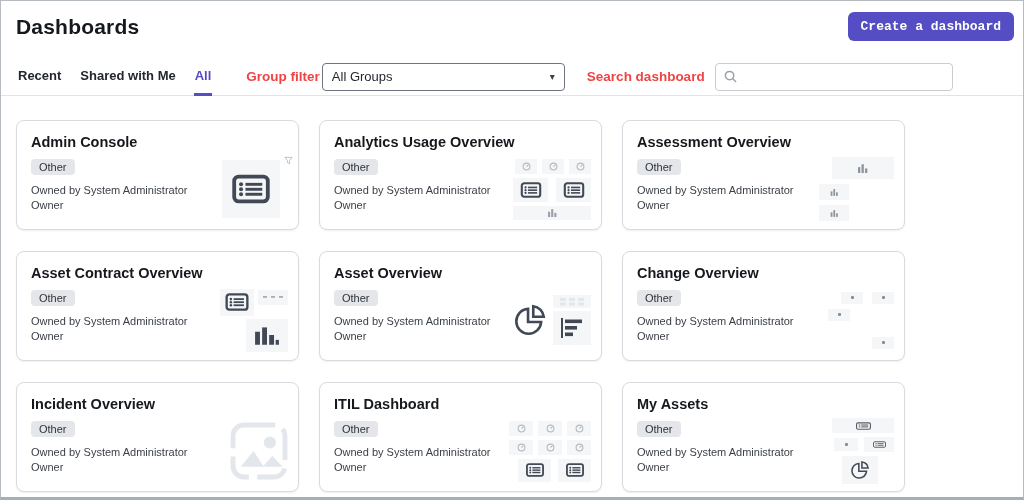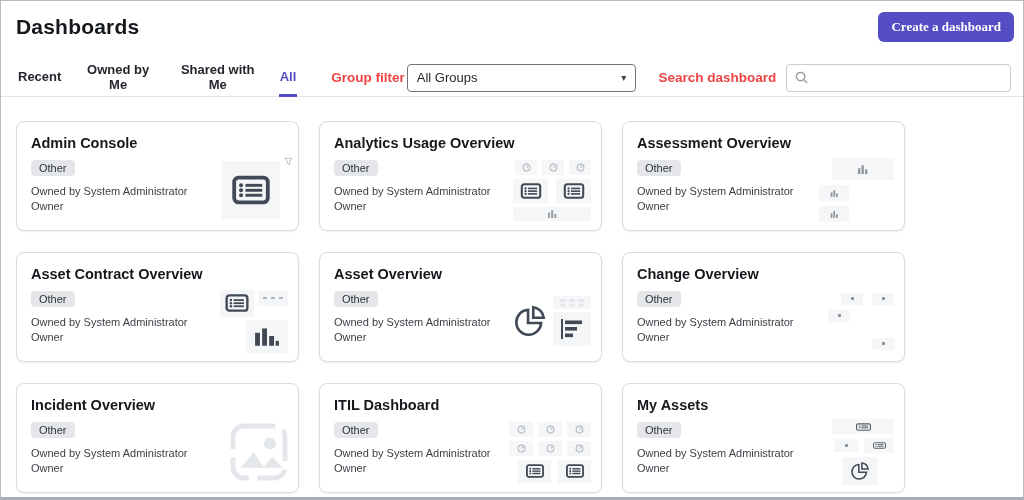--- a/index.html
+++ b/index.html
@@ -12,21 +12,21 @@
   .frame {
     width:1024px; height:500px; position:relative; overflow:hidden;
     background:#fff;
     border:1px solid #b6bac1;
     border-bottom:3px solid #a7adb6;
   }
   .page-header { display:flex; justify-content:space-between; align-items:center; padding:11px 9px 0 15px; }
   .page-header h1 { font-size:21px; line-height:28px; margin:0; color:#15181c; letter-spacing:.2px; }
   .btn-primary {
     background:var(--accent,#544dc4); color:#fff; font-weight:bold; font-size:13px;
-    border:none; border-radius:6px; padding:7px 13px; font-family:Liberation Serif, serif; cursor:pointer;
+    border:none; border-radius:6px; padding:7px 13px; font-family:Liberation Mono, monospace; cursor:pointer;
   }
   .toolbar {
     display:flex; align-items:stretch; height:38px; margin-top:17px;
     padding:0 12px 0 16px; border-bottom:1px solid var(--divider,#e1e3e6);
   }
   .tabs { display:flex; gap:17px; align-items:stretch; }
   .tab {
     background:none; border:none; border-bottom:3px solid transparent; margin-bottom:-1px;
     font-family:inherit; font-weight:bold; font-size:13px; color:#23272d; padding:0 1px; cursor:pointer;
   }
@@ -78,21 +78,20 @@
 
 <div class="frame">
   <header class="page-header">
     <h1>Dashboards</h1>
     <button class="btn-primary">Create a dashboard</button>
   </header>
 
   <div class="toolbar">
     <nav class="tabs">
         <button class="tab"><span>Recent</span></button>
-        <button class="tab"><span>Owned by Me</span></button>
         <button class="tab"><span>Shared with Me</span></button>
         <button class="tab active"><span>All</span></button>
       </nav>
     <span class="lbl lbl-group">Group filter</span>
     <div class="select">
       <span>All Groups</span>
       <span class="caret">▾</span>
     </div>
     <span class="lbl lbl-search">Search dashboard</span>
     <div class="searchbox">

